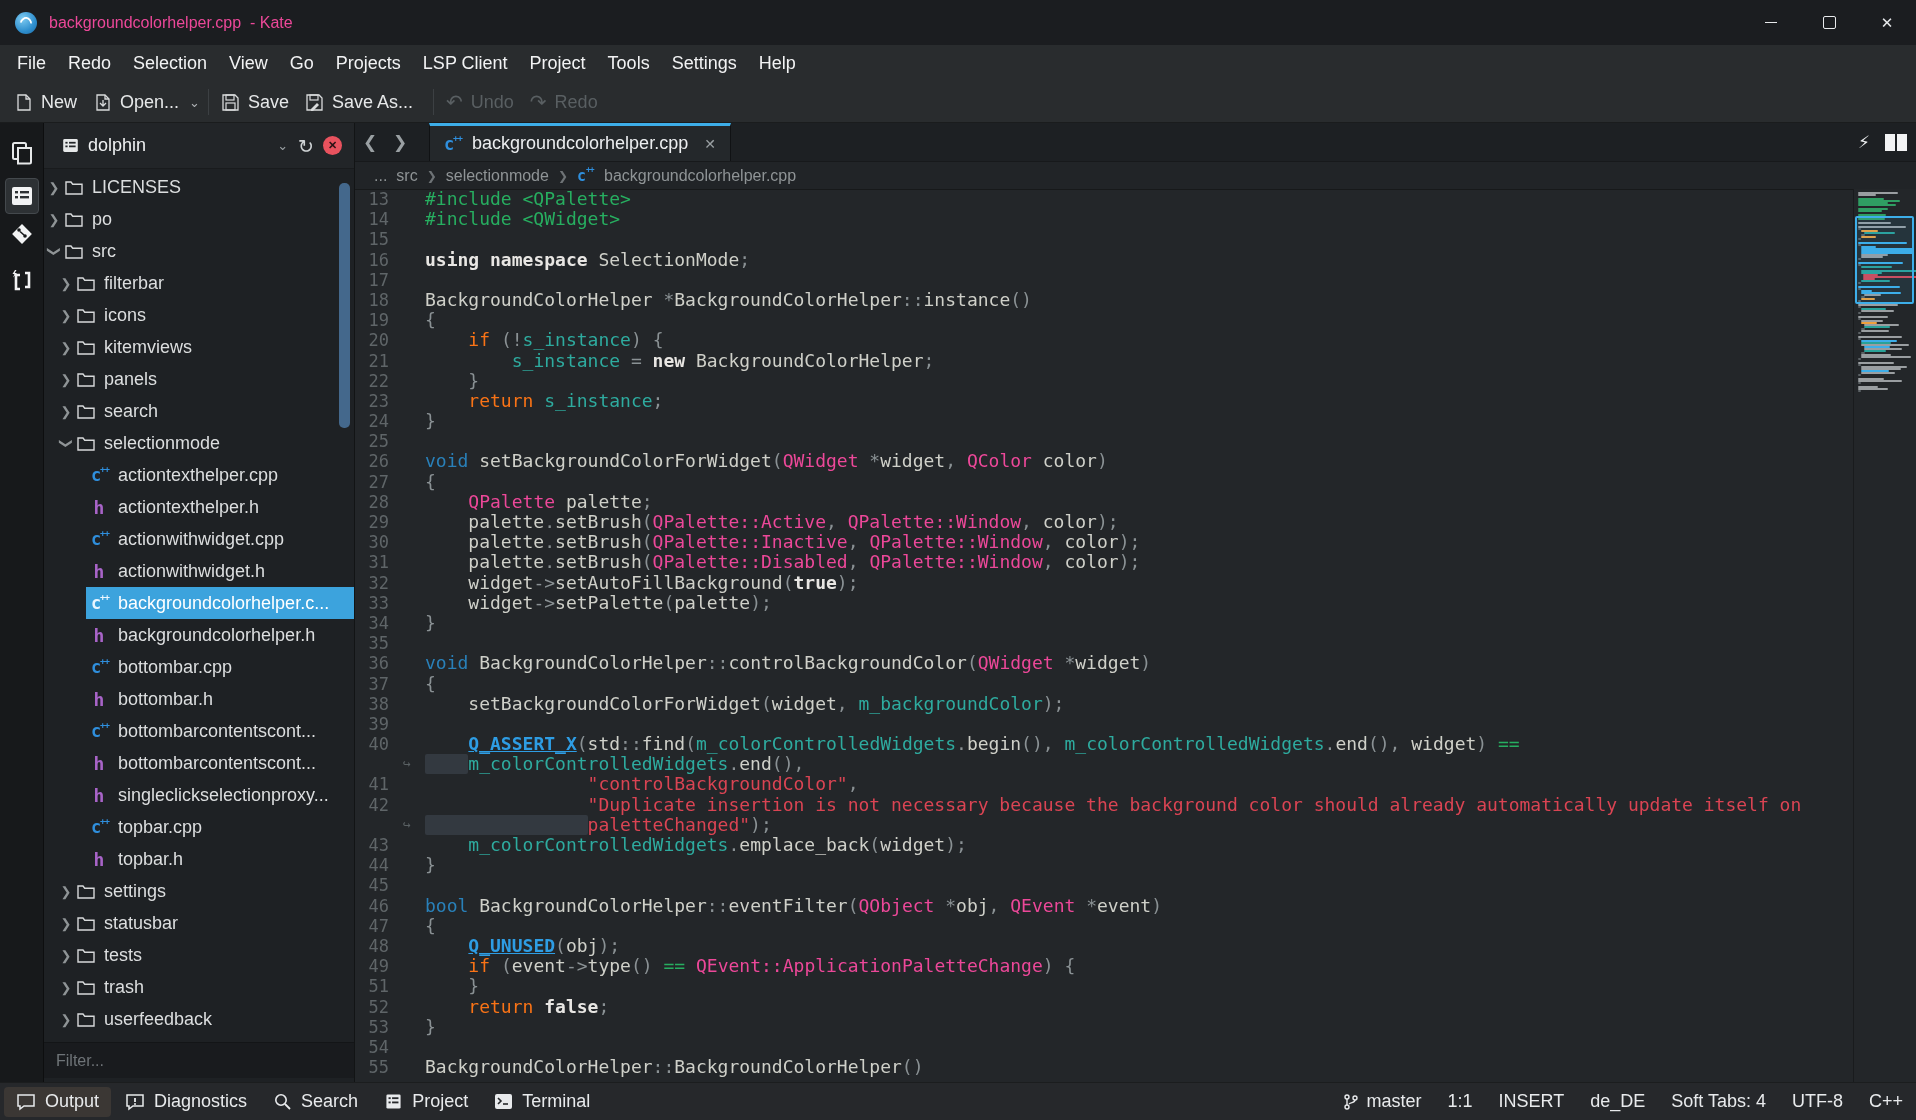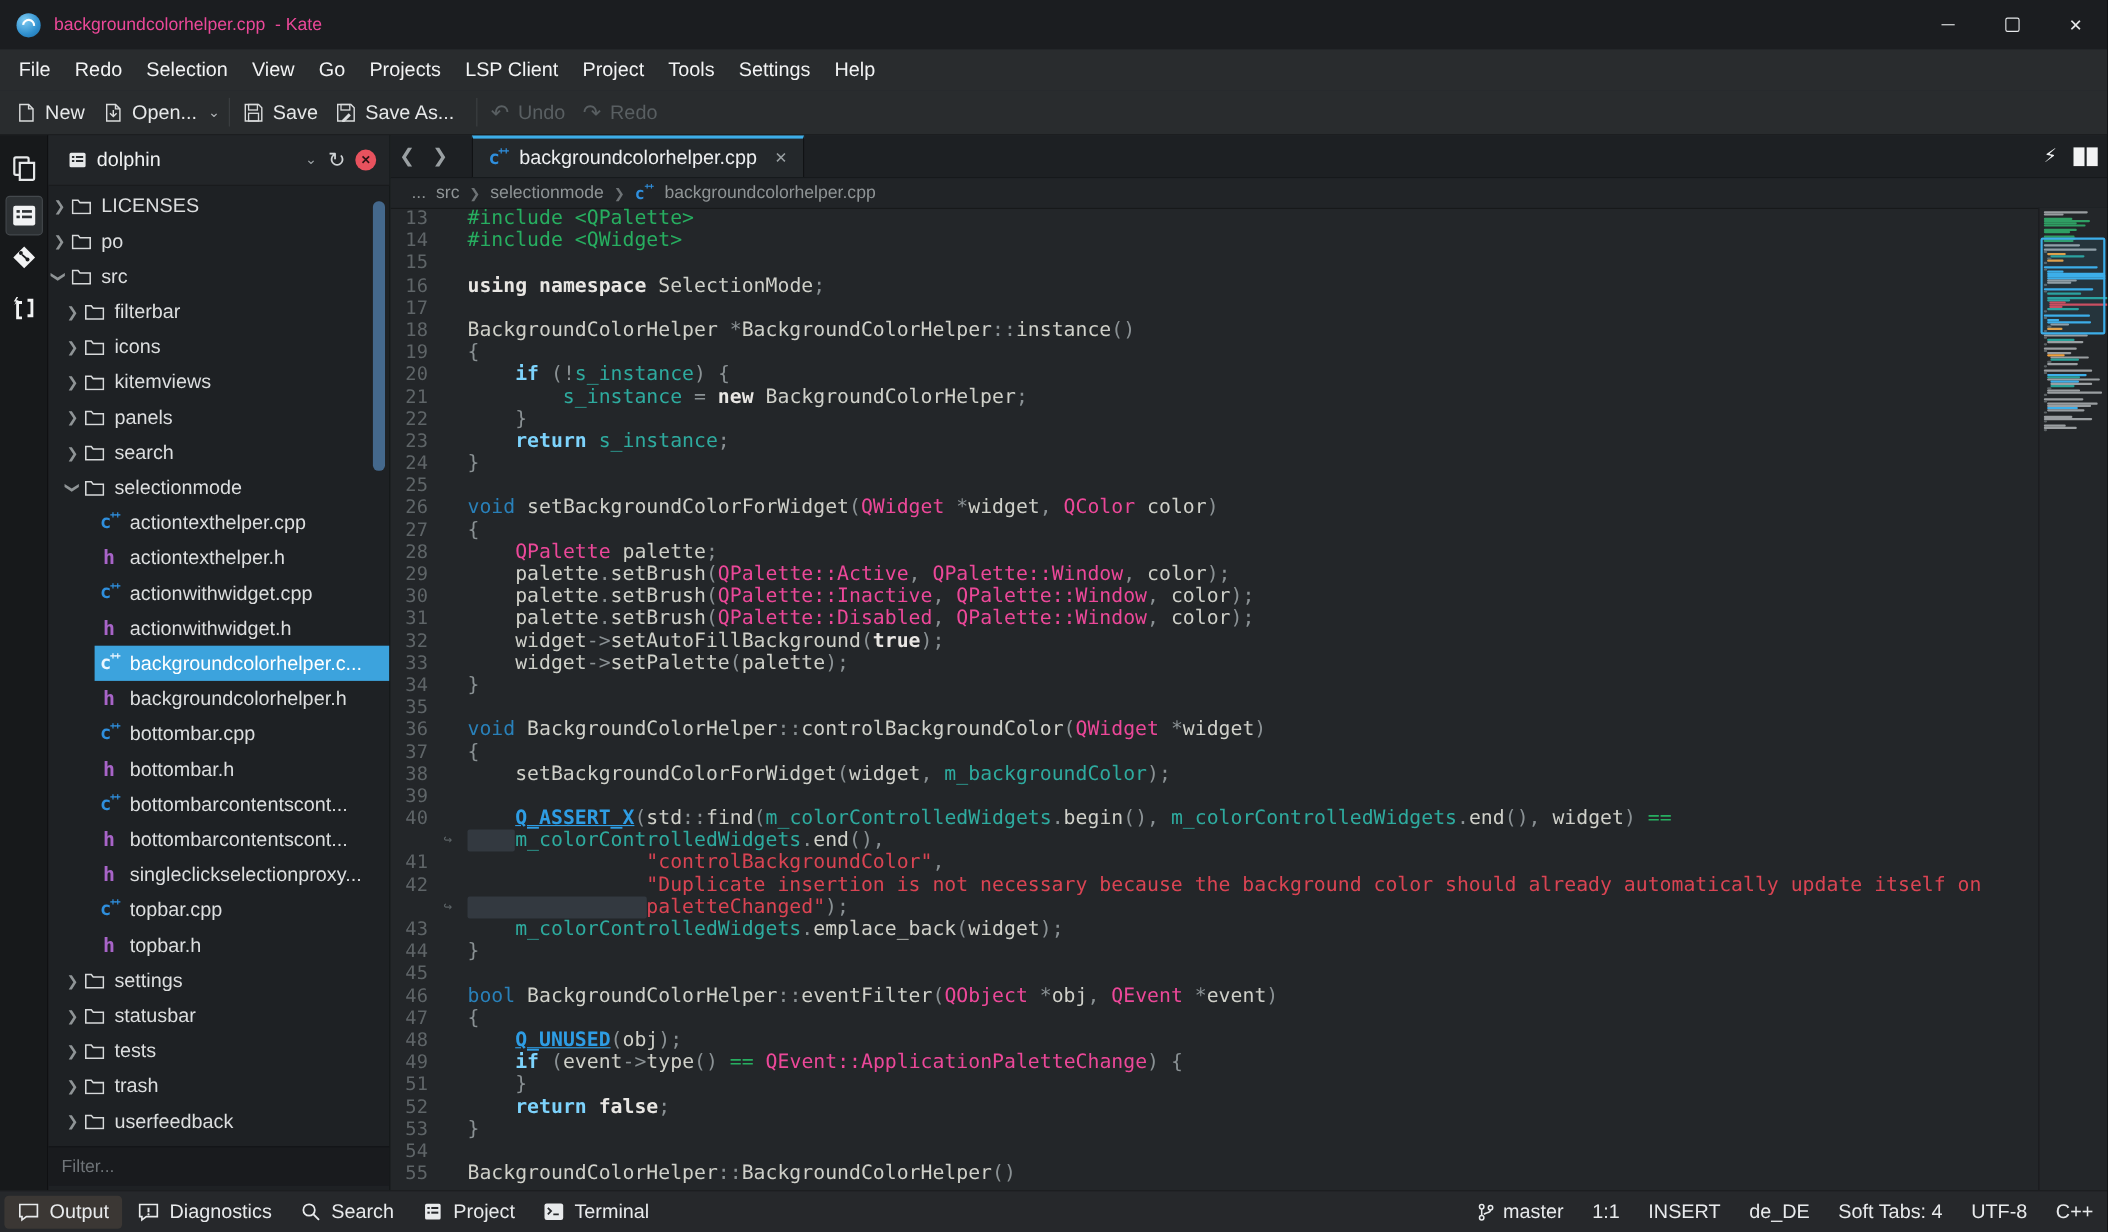--- a/index.html
+++ b/index.html
@@ -83,21 +83,21 @@
   .bc-cpp i{font-style:normal;font-size:8px;position:absolute;top:-2px;left:9px;letter-spacing:-1px;}
   
   .codewrap{position:absolute;left:0;top:66px;right:62px;bottom:0;overflow:hidden;
             font-family:"DejaVu Sans Mono",monospace;font-size:18px;line-height:20.2px;}
   .crow{display:flex;height:20.2px;white-space:pre;}
   .ln{width:34px;flex:none;text-align:right;color:#5f6568;font-size:17px;}
   .fold{width:36px;flex:none;text-align:center;color:#5a6164;font-size:13px;}
   .crow pre{margin:0;flex:1;font:inherit;white-space:pre;}
   .tk-pp{color:#27ae60;}
   .tk-kw{color:#e8e6e3;font-weight:bold;}
-  .tk-cf{color:#7dd3fc;font-weight:bold;}
+  .tk-cf{color:#f97316;font-weight:normal;}
   .tk-dt{color:#2980b9;}
   .tk-qt{color:#ec4899;font-weight:normal;}
   .tk-qu{color:#2e9de4;font-weight:bold;text-decoration:underline;}
   .tk-v{color:#2eab9f;}
   .tk-s{color:#da4453;}
   .tk-p{color:#8a9194;}
   .tk-n{color:#cfd0c9;}
   .tk-og{color:#27ae60;}
   .shade{display:inline-block;background:#333940;border-radius:2px;height:20.2px;vertical-align:top;}
   

